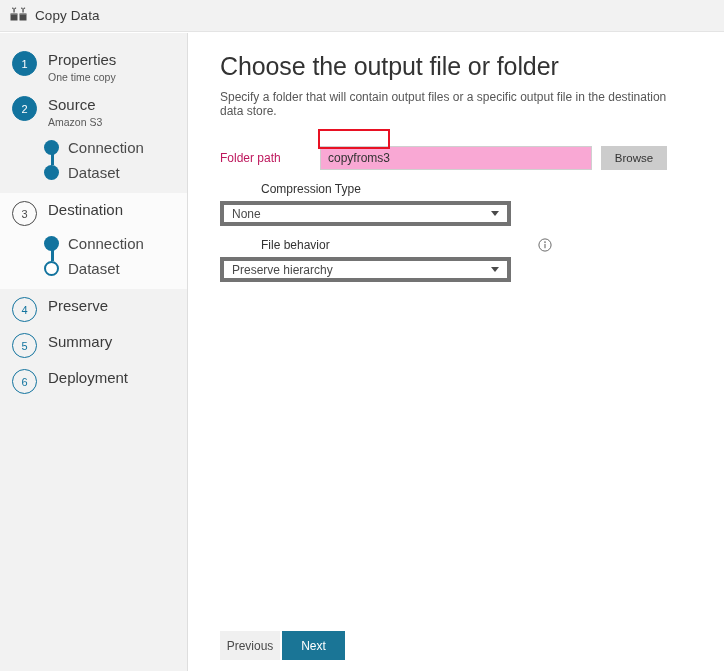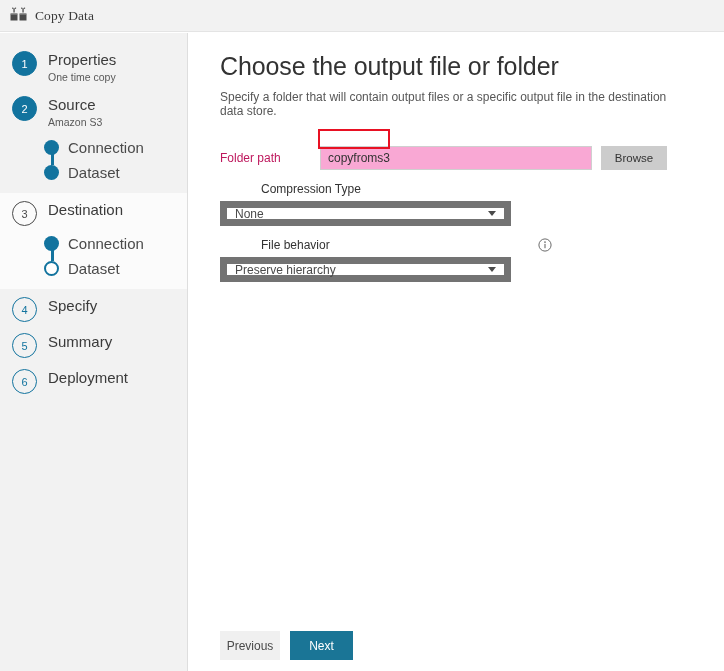--- a/index.html
+++ b/index.html
@@ -27,21 +27,20 @@
     width: 20px;
     height: 18px;
     margin-right: 6px;
     flex: 0 0 auto;
     display: block;
   }
   .titlebar-title {
     font-size: 13.5px;
     color: #3a3a3a;
     letter-spacing: 0.1px;
-    font-family: Liberation Serif, serif;
   }
 
   
   .shell {
     position: absolute;
     top: 33px;
     left: 0;
     right: 0;
     bottom: 0;
     display: flex;
@@ -221,21 +220,21 @@
   }
   .field-label .lbl-spacer { flex: 1 1 auto; }
   .info-icon {
     width: 14px;
     height: 14px;
     display: block;
   }
   .select-box {
     width: 291px;
     height: 25px;
-    border: 7px solid #737373;
+    border: 4px solid #737373;
     background: #ffffff;
     display: flex;
     align-items: center;
     padding: 0 8px;
     font-size: 12px;
     color: #4a4a4a;
     cursor: pointer;
     position: relative;
   }
   .select-value { flex: 1 1 auto; }
@@ -247,21 +246,21 @@
     border-top: 5px solid #4a4a4a;
     margin-left: 6px;
   }
 
   
   .footer {
     position: absolute;
     left: 32px;
     bottom: 11px;
     display: flex;
-    gap: 10px;
+    gap: 2px;
   }
   .btn {
     height: 29px;
     font-family: "Liberation Sans", sans-serif;
     font-size: 12px;
     border: none;
     cursor: pointer;
   }
   .btn-secondary {
     width: 60px;
@@ -345,21 +344,21 @@
           <div class="dot hollow"></div>
           <span class="substep-label">Dataset</span>
         </div>
       </div>
     </div>
 
     <div class="step-group">
       <div class="step-row">
         <div class="step-badge pending">4</div>
         <div class="step-text">
-          <div class="step-title">Specify</div>
+          <div class="step-title">Preserve</div>
         </div>
       </div>
     </div>
 
     <div class="step-group">
       <div class="step-row">
         <div class="step-badge pending">5</div>
         <div class="step-text">
           <div class="step-title">Summary</div>
         </div>

